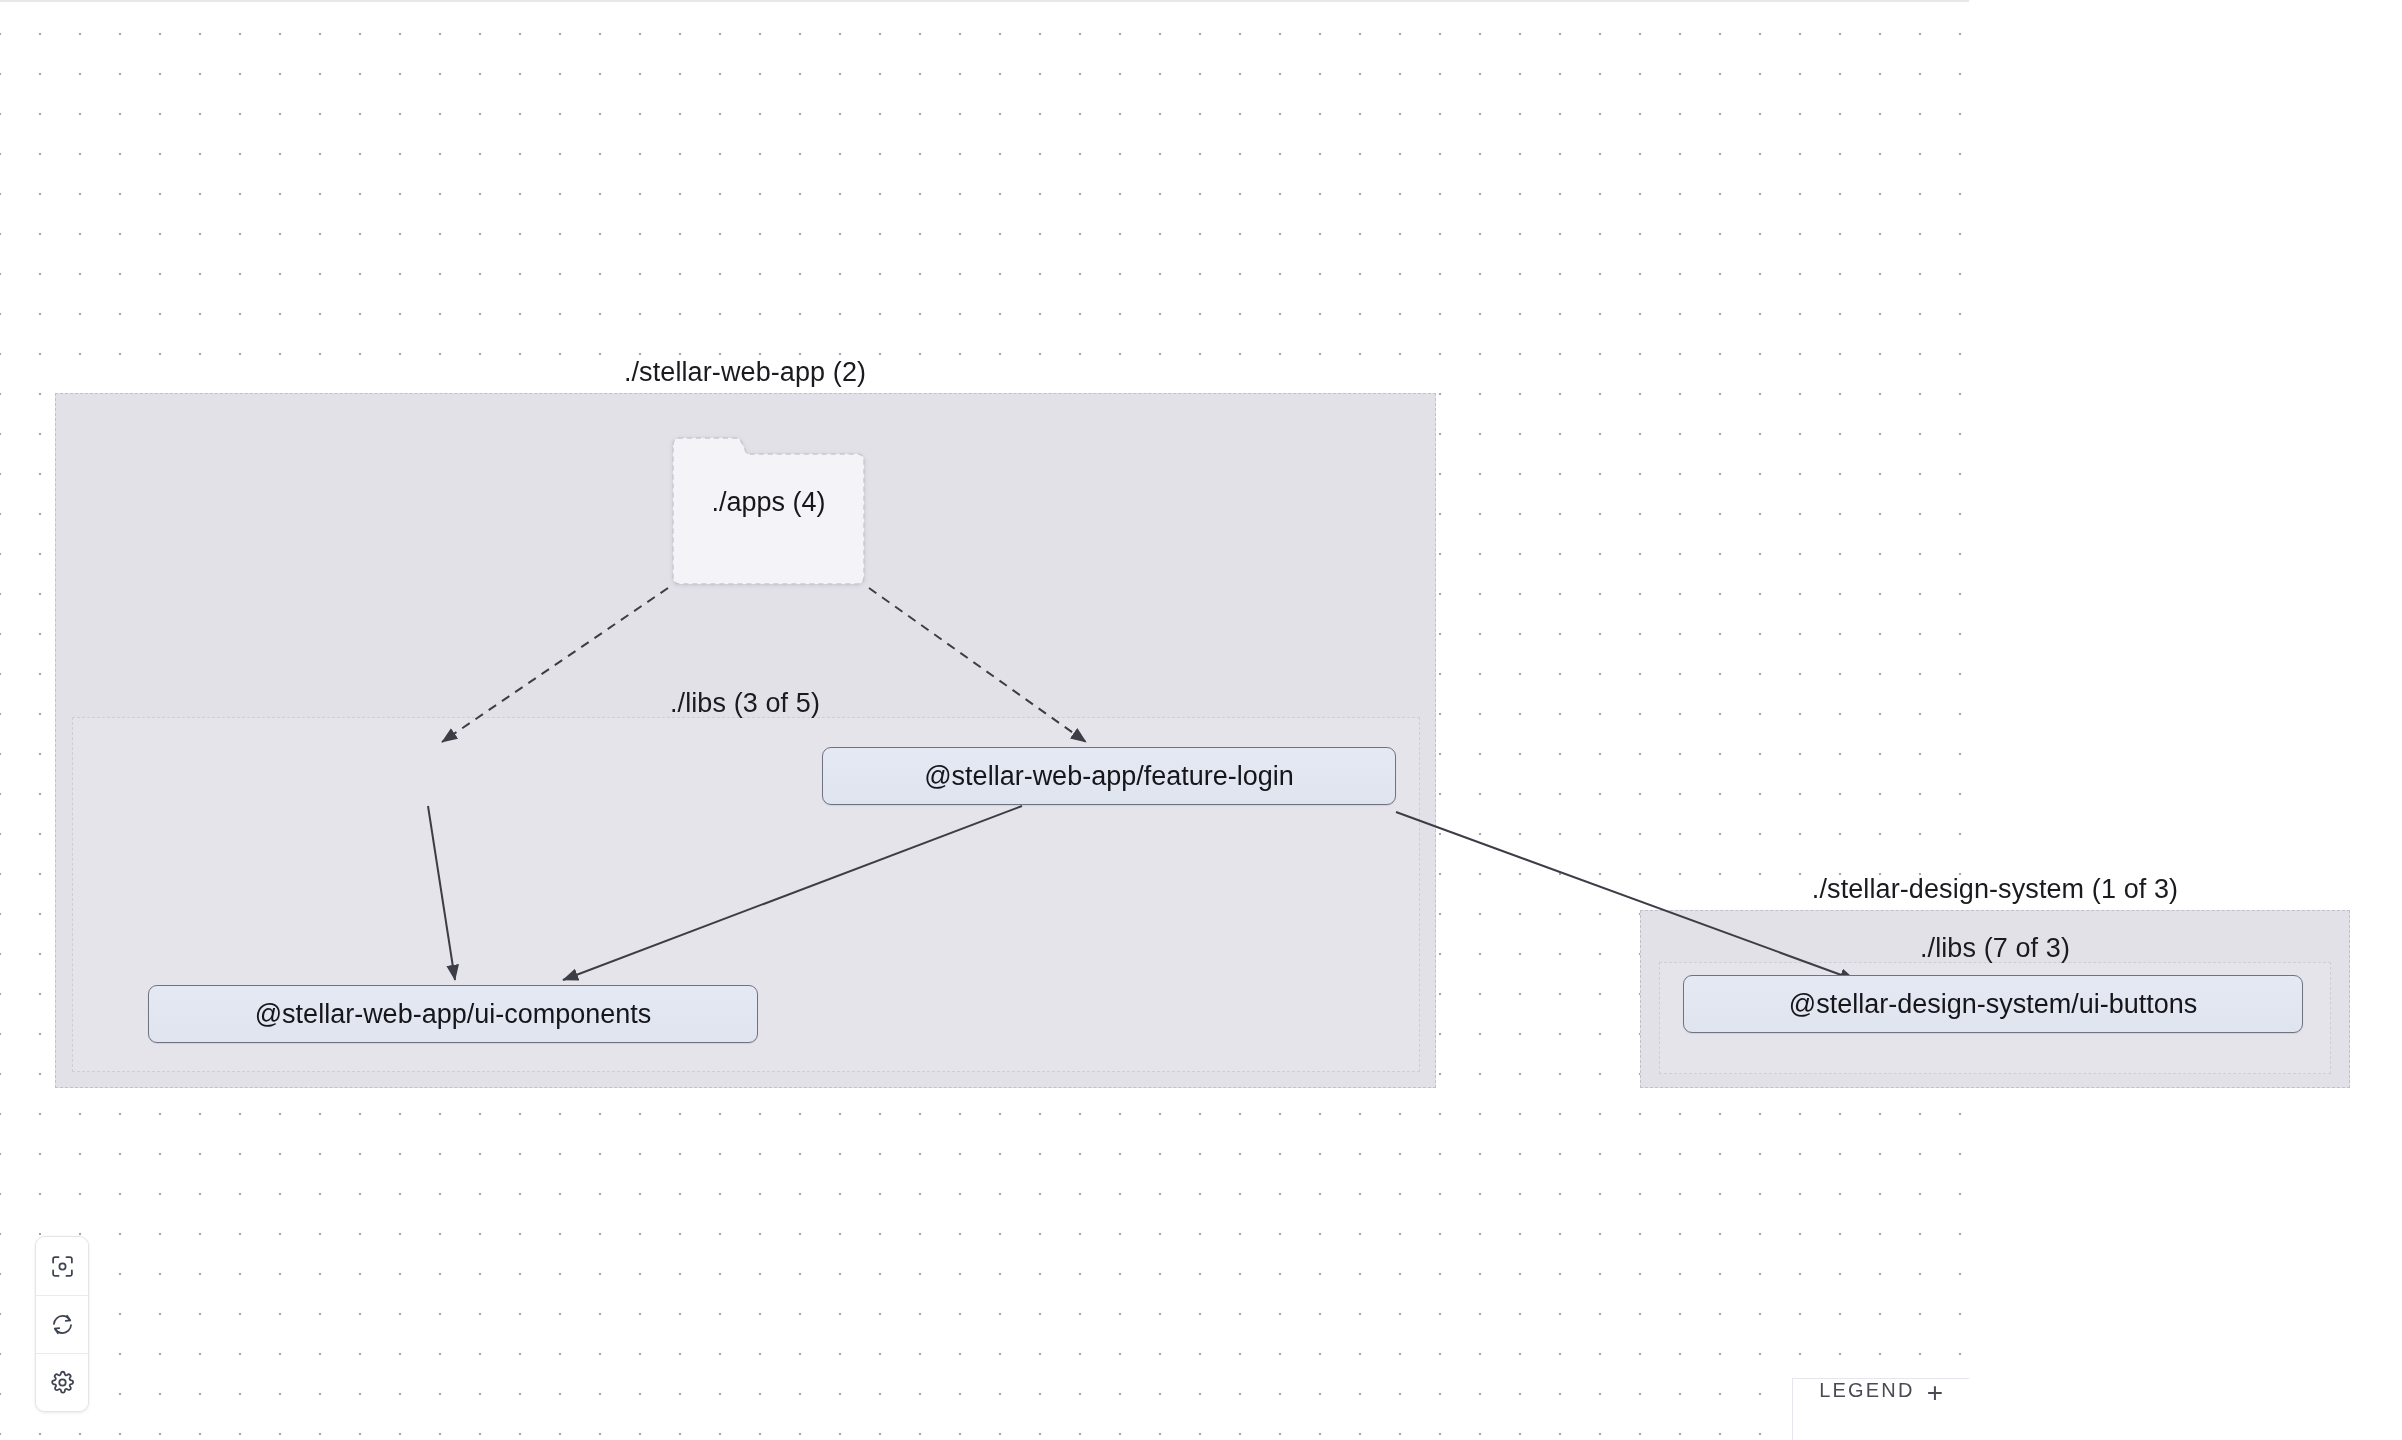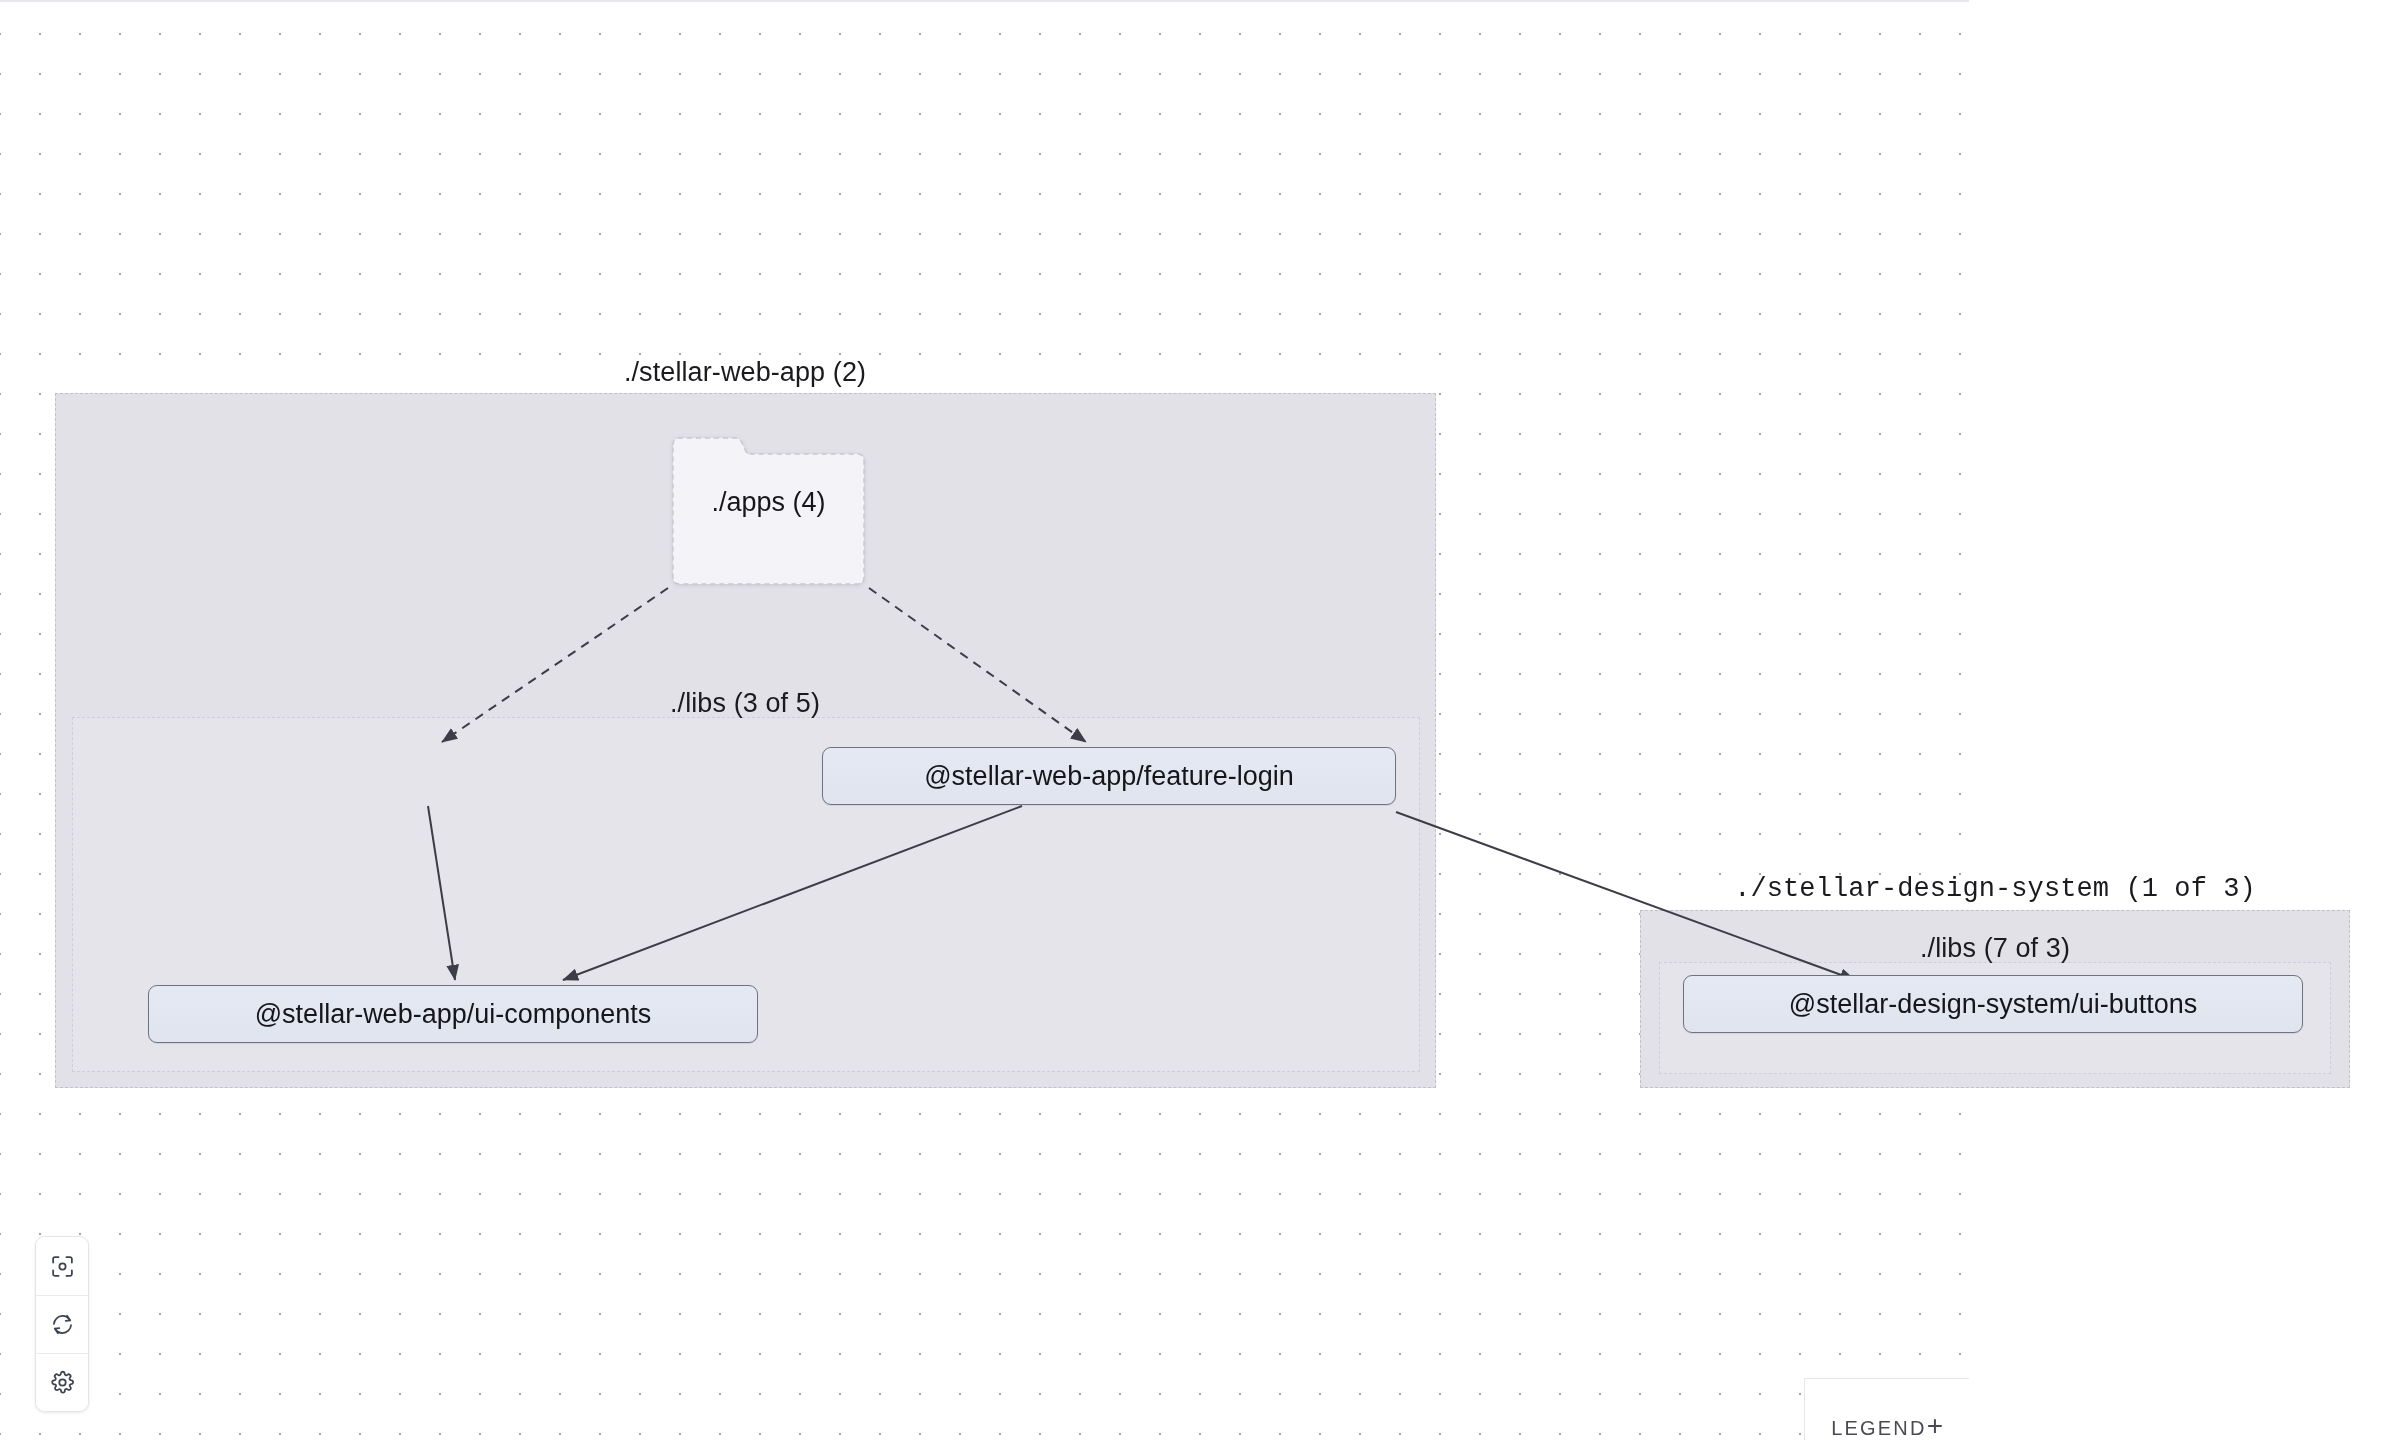--- a/index.html
+++ b/index.html
@@ -47,21 +47,21 @@
   .grp-label {
     position:absolute;
     font-size:27px;
     color:#1a1a1f;
     white-space:nowrap;
     transform:translateX(-50%);
     letter-spacing:.1px;
   }
   .lbl-webapp { left:745px; top:355px; }
   .lbl-libs-webapp { left:745px; top:686px; }
-  .lbl-ds { left:1995px; top:872px;font-family:Liberation Mono, monospace; }
+  .lbl-ds { left:1995px; top:872px; }
   .lbl-libs-ds { left:1995px; top:931px; }
 
   
   .folder {
     position:absolute;
     left:669px; top:433px; width:199px; height:152px;
     filter: drop-shadow(0 1px 2px rgba(30,30,50,.13));
   }
   .folder-label {
     position:absolute;
@@ -108,21 +108,21 @@
     background:#fff;
   }
   .tb-btn + .tb-btn { border-top:1px solid #eaeaef; }
   .tb-btn svg { display:block; }
 
   
   #legend {
     position:absolute; right:0; bottom:0;
     height:62px;
     padding:0 26px;
-    display:flex; align-items:flex-end; gap:0;
+    display:flex; align-items:flex-start; gap:12px;
     background:#ffffff;
     border-left:1px solid #e6e6ec;
     border-top:1px solid #e6e6ec;
     cursor:pointer;
   }
   #legend .lg-text {
     font-size:20px;
     letter-spacing:2.2px;
     color:#4a4a55;
   }

